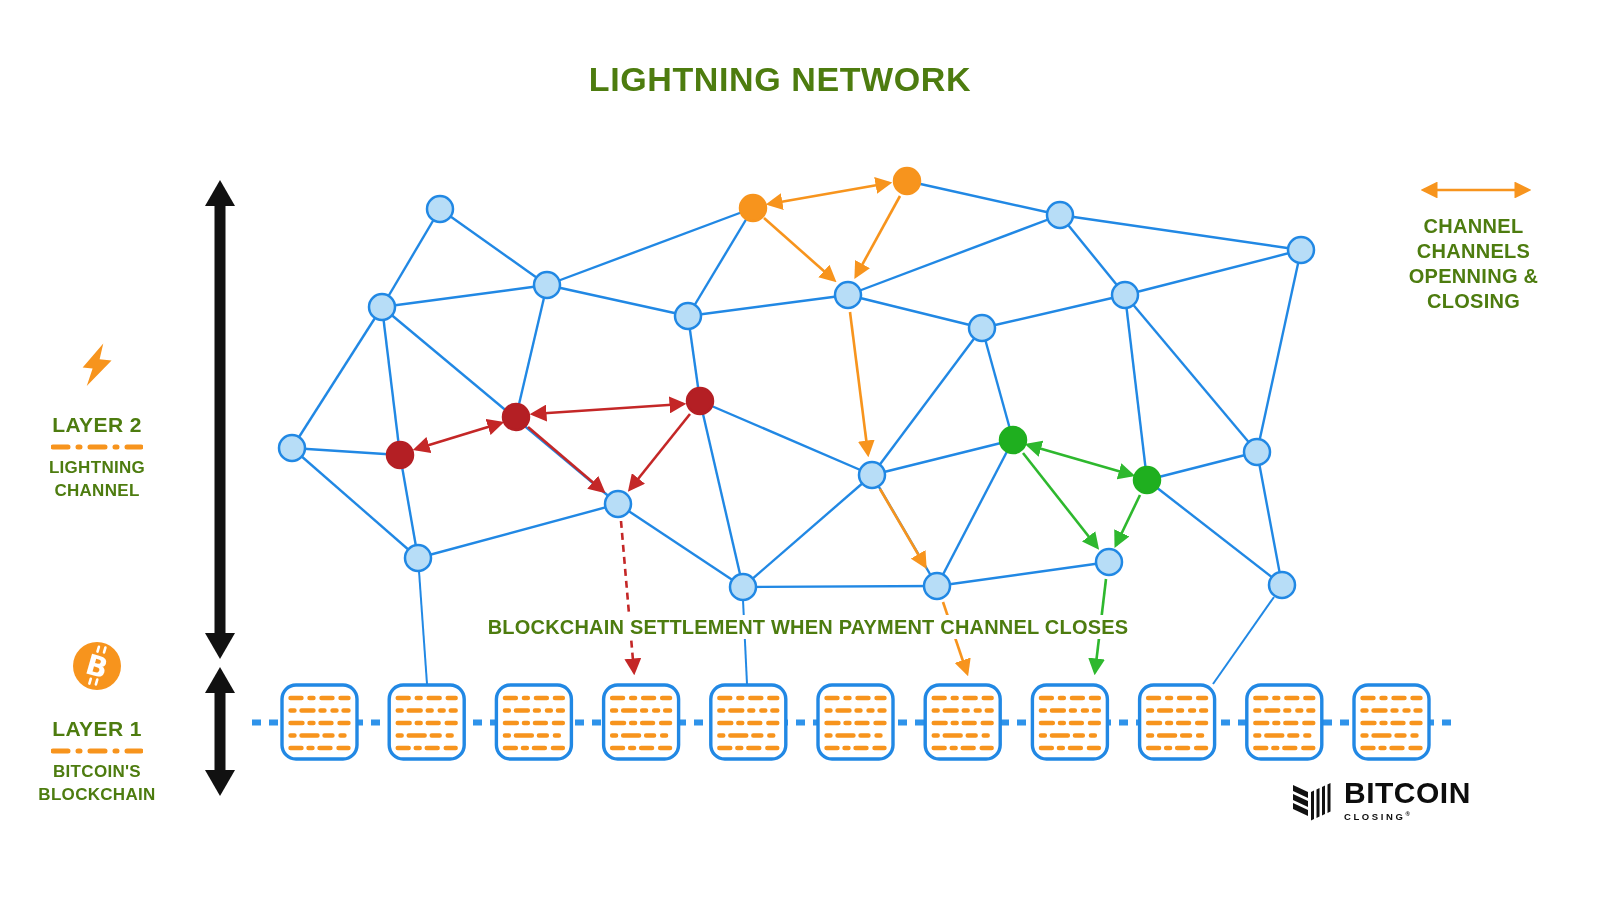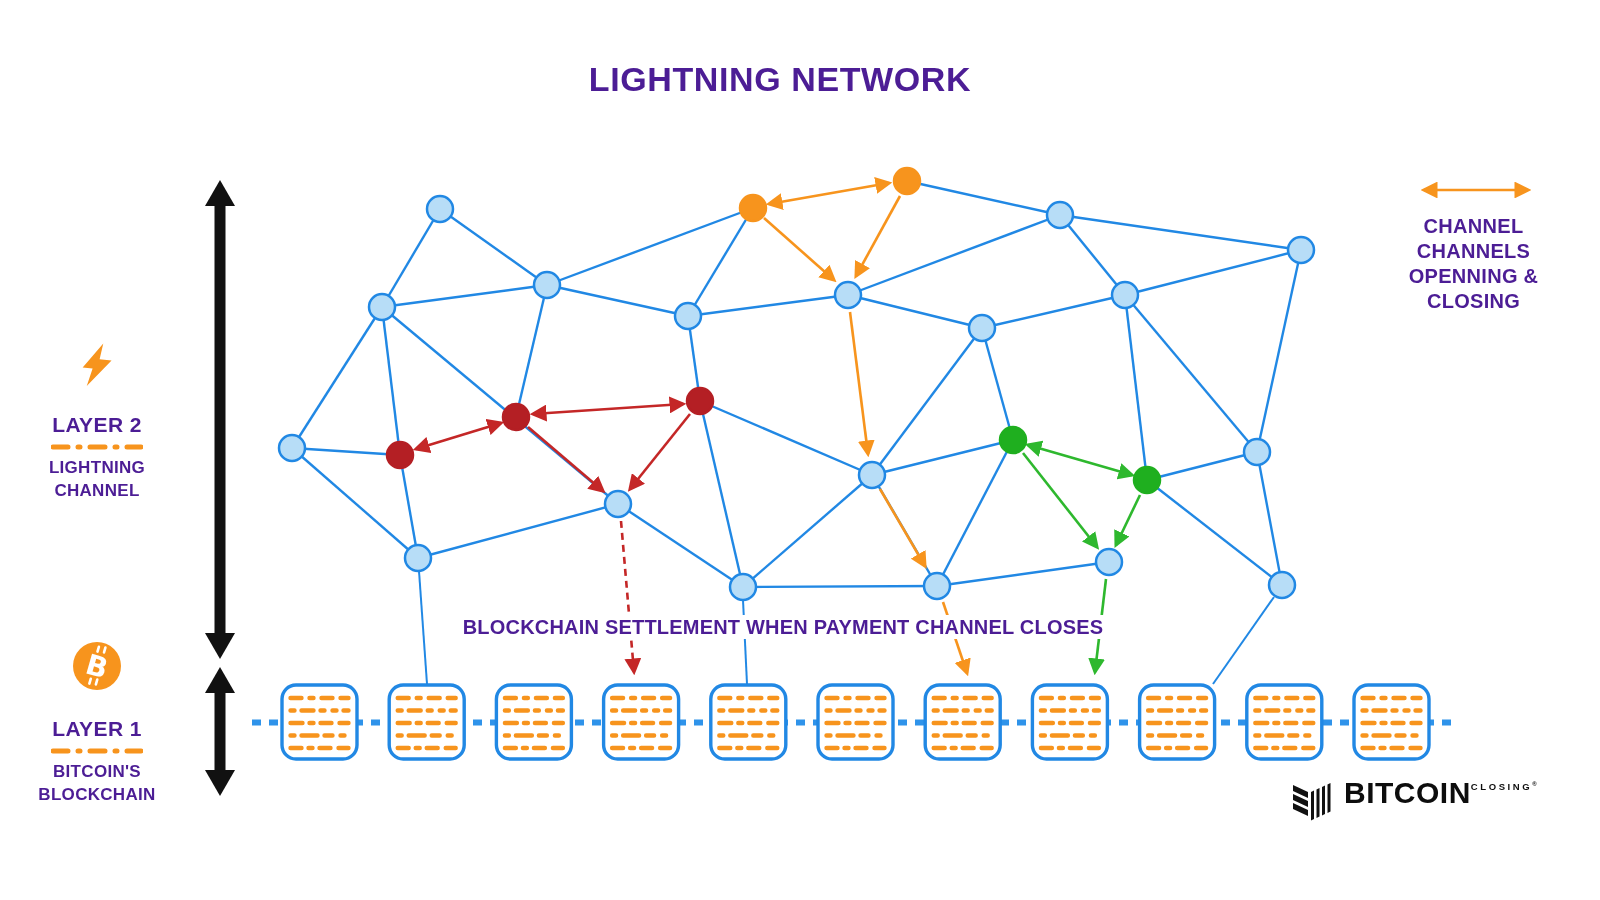--- a/index.html
+++ b/index.html
@@ -1,33 +1,33 @@
 <!DOCTYPE html>
 <html><head>
 <meta charset="utf-8">
 <style>
   html,body{margin:0;padding:0;background:#fff;}
   body{width:1600px;height:900px;position:relative;overflow:hidden;
        font-family:"Liberation Sans",sans-serif;color:#111;}
   #diagram{position:absolute;left:0;top:0;z-index:1;}
-  .txt{position:absolute;z-index:2;font-weight:bold;color:#4c1d95;}
+  .txt{position:absolute;z-index:2;font-weight:bold;color:#4d7c0f;}
   #title{left:380px;top:60px;width:800px;text-align:center;
          font-size:34px;letter-spacing:0.6px;}
   .side-label{text-align:center;}
   #layer2-label{left:17px;top:342px;width:160px;}
   #layer1-label{left:17px;top:640px;width:160px;}
   .side-label .heading{font-size:21px;margin-top:21px;letter-spacing:0.4px;}
   .side-label .subline{font-size:17px;line-height:23px;letter-spacing:0.3px;}
   .divider{display:block;margin:7px auto 6px auto;}
   #legend{left:1396px;top:214px;width:155px;text-align:center;}
   #legend .legend-line{font-size:20px;line-height:25px;letter-spacing:0.3px;}
-  #settlement{left:433px;top:616px;width:700px;text-align:center;}
+  #settlement{left:458px;top:616px;width:700px;text-align:center;}
   #settlement span{background:#fff;padding:1px 5px;font-size:20px;letter-spacing:0.2px;}
   #logo{left:1291px;top:778px;display:flex;align-items:flex-start;gap:9px;z-index:2;position:absolute;}
-  #logo .logo-text{display:flex;flex-direction:row;line-height:1;}
+  #logo .logo-text{display:flex;flex-direction:column;line-height:1;}
   #logo .logo-name{font-weight:bold;font-size:30px;letter-spacing:0.5px;color:#0d0d0d;}
   #logo .logo-sub{font-weight:bold;font-size:9.5px;letter-spacing:2.6px;margin-top:3px;color:#0d0d0d;}
   #logo .logo-sub sup{font-size:6px;}
 </style>
 </head>
 <body>
 
 <svg id="diagram" width="1600" height="900" viewBox="0 0 1600 900">
   <defs id="defs">
       <marker id="ah-orange" viewBox="0 0 10 10" refX="8" refY="5" markerWidth="6.5" markerHeight="6.5" orient="auto-start-reverse">

